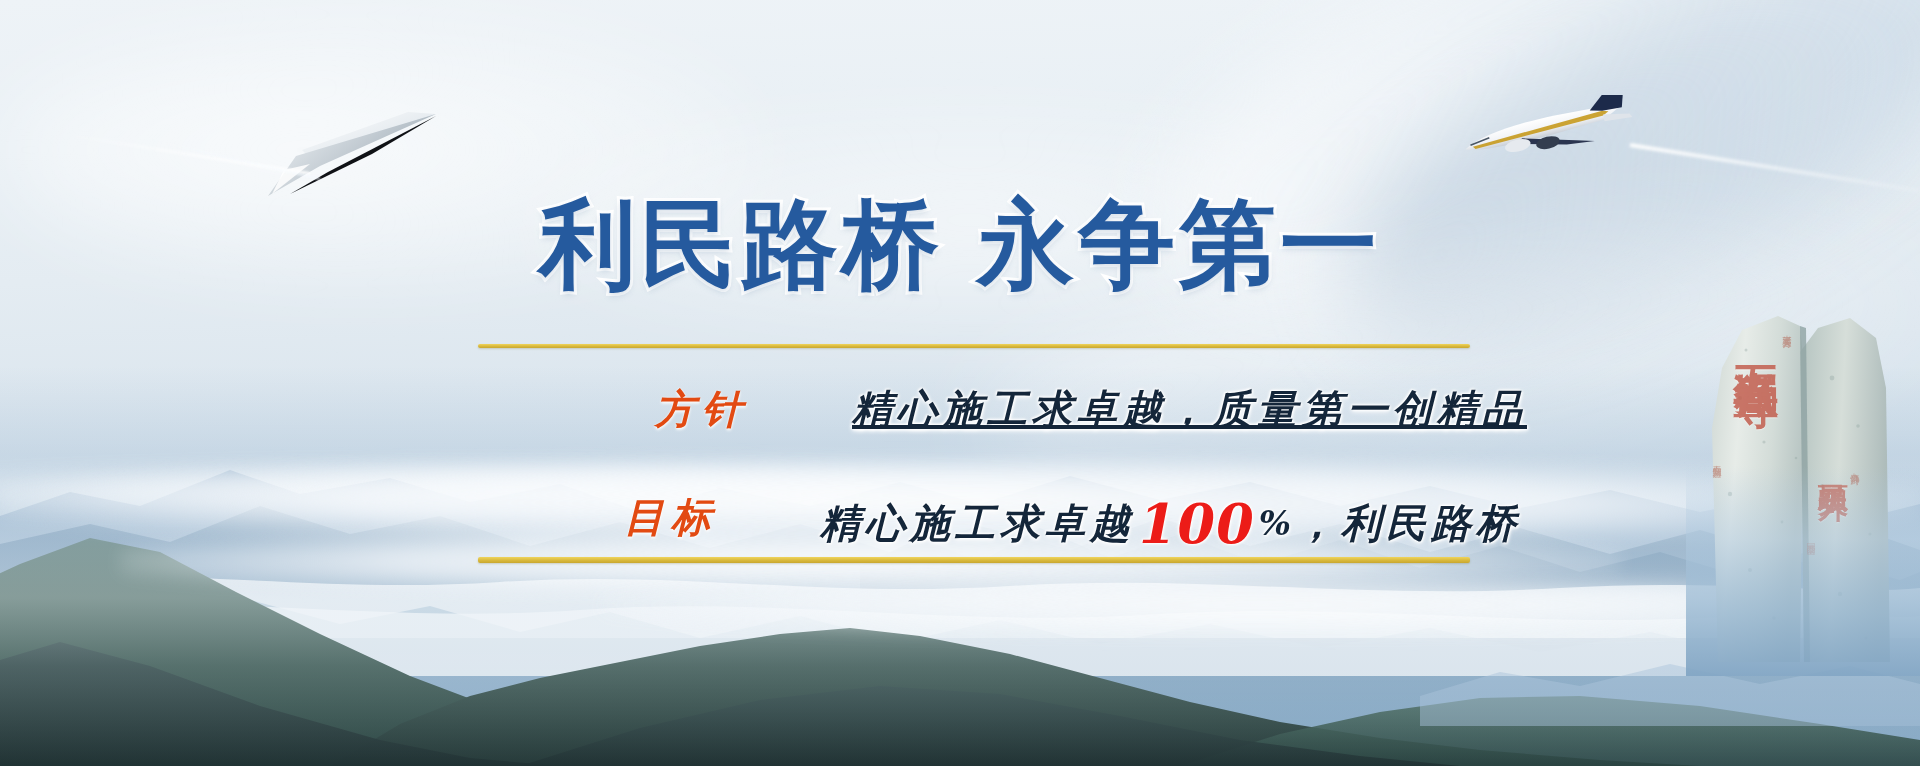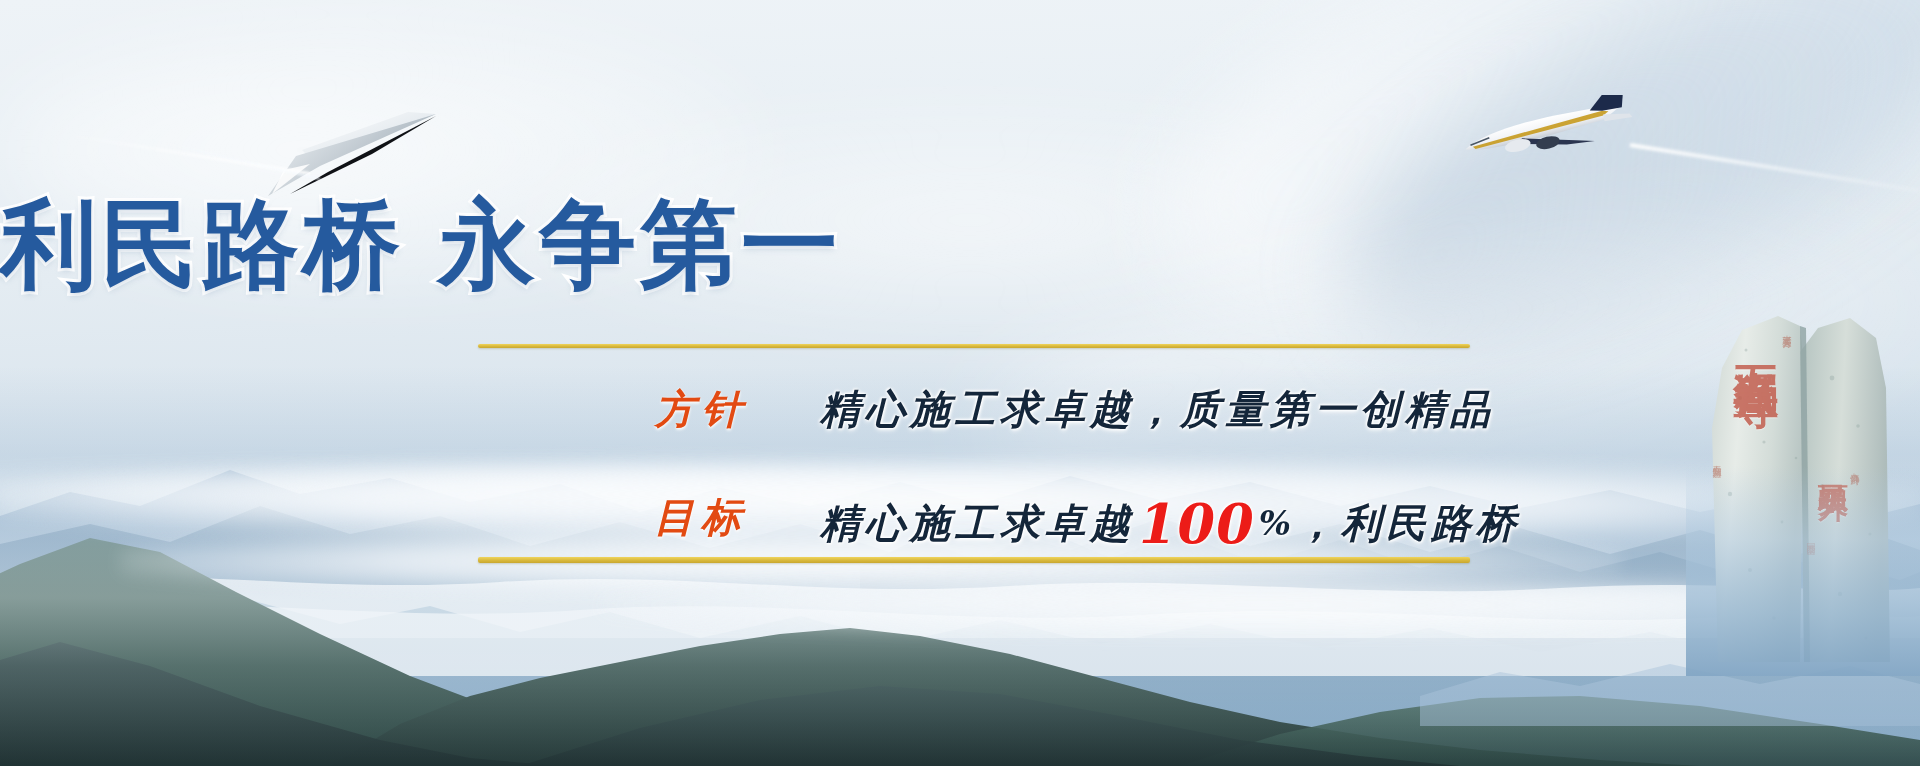--- a/index.html
+++ b/index.html
@@ -110,20 +110,21 @@
   .mt4{left:104px;top:228px;}
   .mon-fade{
     position:absolute;left:-14px;bottom:-8px;width:250px;height:210px;
     background:linear-gradient(180deg,rgba(190,212,230,0) 0%,rgba(178,203,224,.55) 35%,rgba(150,182,208,.8) 70%,rgba(128,164,195,.92) 100%);
     pointer-events:none;
   }
 
   
   .headline{
     position:absolute;left:0;top:196px;width:1920px;
+    text-align:center;
     font-family:"DejaVu Sans", sans-serif;
     font-weight:700;
     font-size:97px;
     line-height:1;
     letter-spacing:4px;
     color:#255a9e;
     -webkit-text-stroke:6px #ffffff;
     paint-order:stroke fill;
     text-shadow:0 3px 6px rgba(120,150,180,.30);
     white-space:nowrap;
@@ -148,21 +149,21 @@
   }
   .label-red{
     position:absolute;
     color:#e24a12;
     font-size:40px;
     letter-spacing:7px;
     text-shadow:0 2px 3px rgba(255,255,255,.85), 0 0 2px rgba(255,255,255,.9);
     white-space:nowrap;
   }
   .lbl-fangzhen{left:655px;top:382px;}
-  .lbl-mubiao{left:654px;top:490px;}
+  .lbl-mubiao{left:624px;top:490px;}
 
   .label-blue{
     position:absolute;left:508px;top:437px;
     color:#1f7ded;
     font-size:45px;
     letter-spacing:8px;
     text-shadow:0 2px 4px rgba(255,255,255,.9), 0 0 3px rgba(255,255,255,.95);
     white-space:nowrap;
   }
 
@@ -171,21 +172,21 @@
     color:#14263a;
     font-size:40px;
     letter-spacing:5px;
     white-space:nowrap;
     text-shadow:
       0 0 4px rgba(255,255,255,.95),
       1px 1px 2px rgba(255,255,255,.95),
       -1px -1px 2px rgba(255,255,255,.9),
       0 2px 5px rgba(255,255,255,.8);
   }
-  .slogan-1{left:820px;top:382px;}
+  .slogan-1{left:852px;top:382px;text-decoration:underline;}
   .slogan-2{left:820px;top:492px;}
 
   .hundred{
     color:#ec1c18;
     font-size:54px;
     font-style:italic;
     font-weight:700;
     letter-spacing:1px;
     vertical-align:-6px;
     padding:0 4px;

